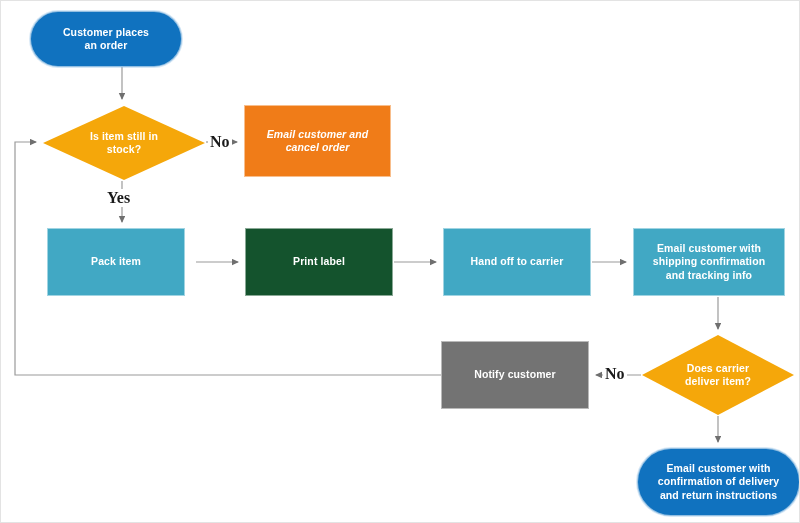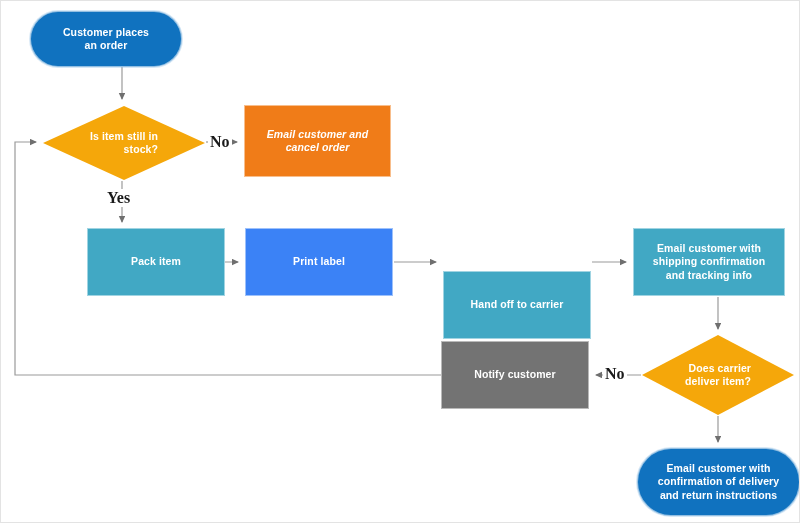--- a/index.html
+++ b/index.html
@@ -65,21 +65,20 @@
     left: 0;
     top: 0;
     width: 100%;
     height: 100%;
     z-index: 1;
   }
   .n-decision .label {
     position: relative;
     z-index: 2;
     padding: 0 10px;
-    text-align: right;
   }
   .edge-label {
     position: absolute;
     font-size: 16px;
     font-weight: bold;
     color: #1a1a1a;
     background: #ffffff;
     padding: 0 2px;
     z-index: 4;
     font-family: "Liberation Serif", serif;
@@ -131,29 +130,29 @@
     </svg>
     <span class="label">Is item still in
 stock?</span>
   </div>
 
   <div class="node n-process" style="left:243px; top:104px; width:147px; height:72px; background:#F07C18;font-style:italic;">
     <span class="label">Email customer and
 cancel order</span>
   </div>
 
-  <div class="node n-process" style="left:46px; top:227px; width:138px; height:68px; background:#41A8C4;margin-left:40px;">
+  <div class="node n-process" style="left:46px; top:227px; width:138px; height:68px; background:#41A8C4;">
     <span class="label">Pack item</span>
   </div>
 
-  <div class="node n-process" style="left:244px; top:227px; width:148px; height:68px; background:#3b82f6;">
+  <div class="node n-process" style="left:244px; top:227px; width:148px; height:68px; background:#14532d;">
     <span class="label">Print label</span>
   </div>
 
-  <div class="node n-process" style="left:442px; top:227px; width:148px; height:68px; background:#41A8C4;margin-top:43px;">
+  <div class="node n-process" style="left:442px; top:227px; width:148px; height:68px; background:#41A8C4;">
     <span class="label">Hand off to carrier</span>
   </div>
 
   <div class="node n-process" style="left:632px; top:227px; width:152px; height:68px; background:#41A8C4;">
     <span class="label">Email customer with
 shipping confirmation
 and tracking info</span>
   </div>
 
   <div class="node n-process" style="left:440px; top:340px; width:148px; height:68px; background:#737373;">

